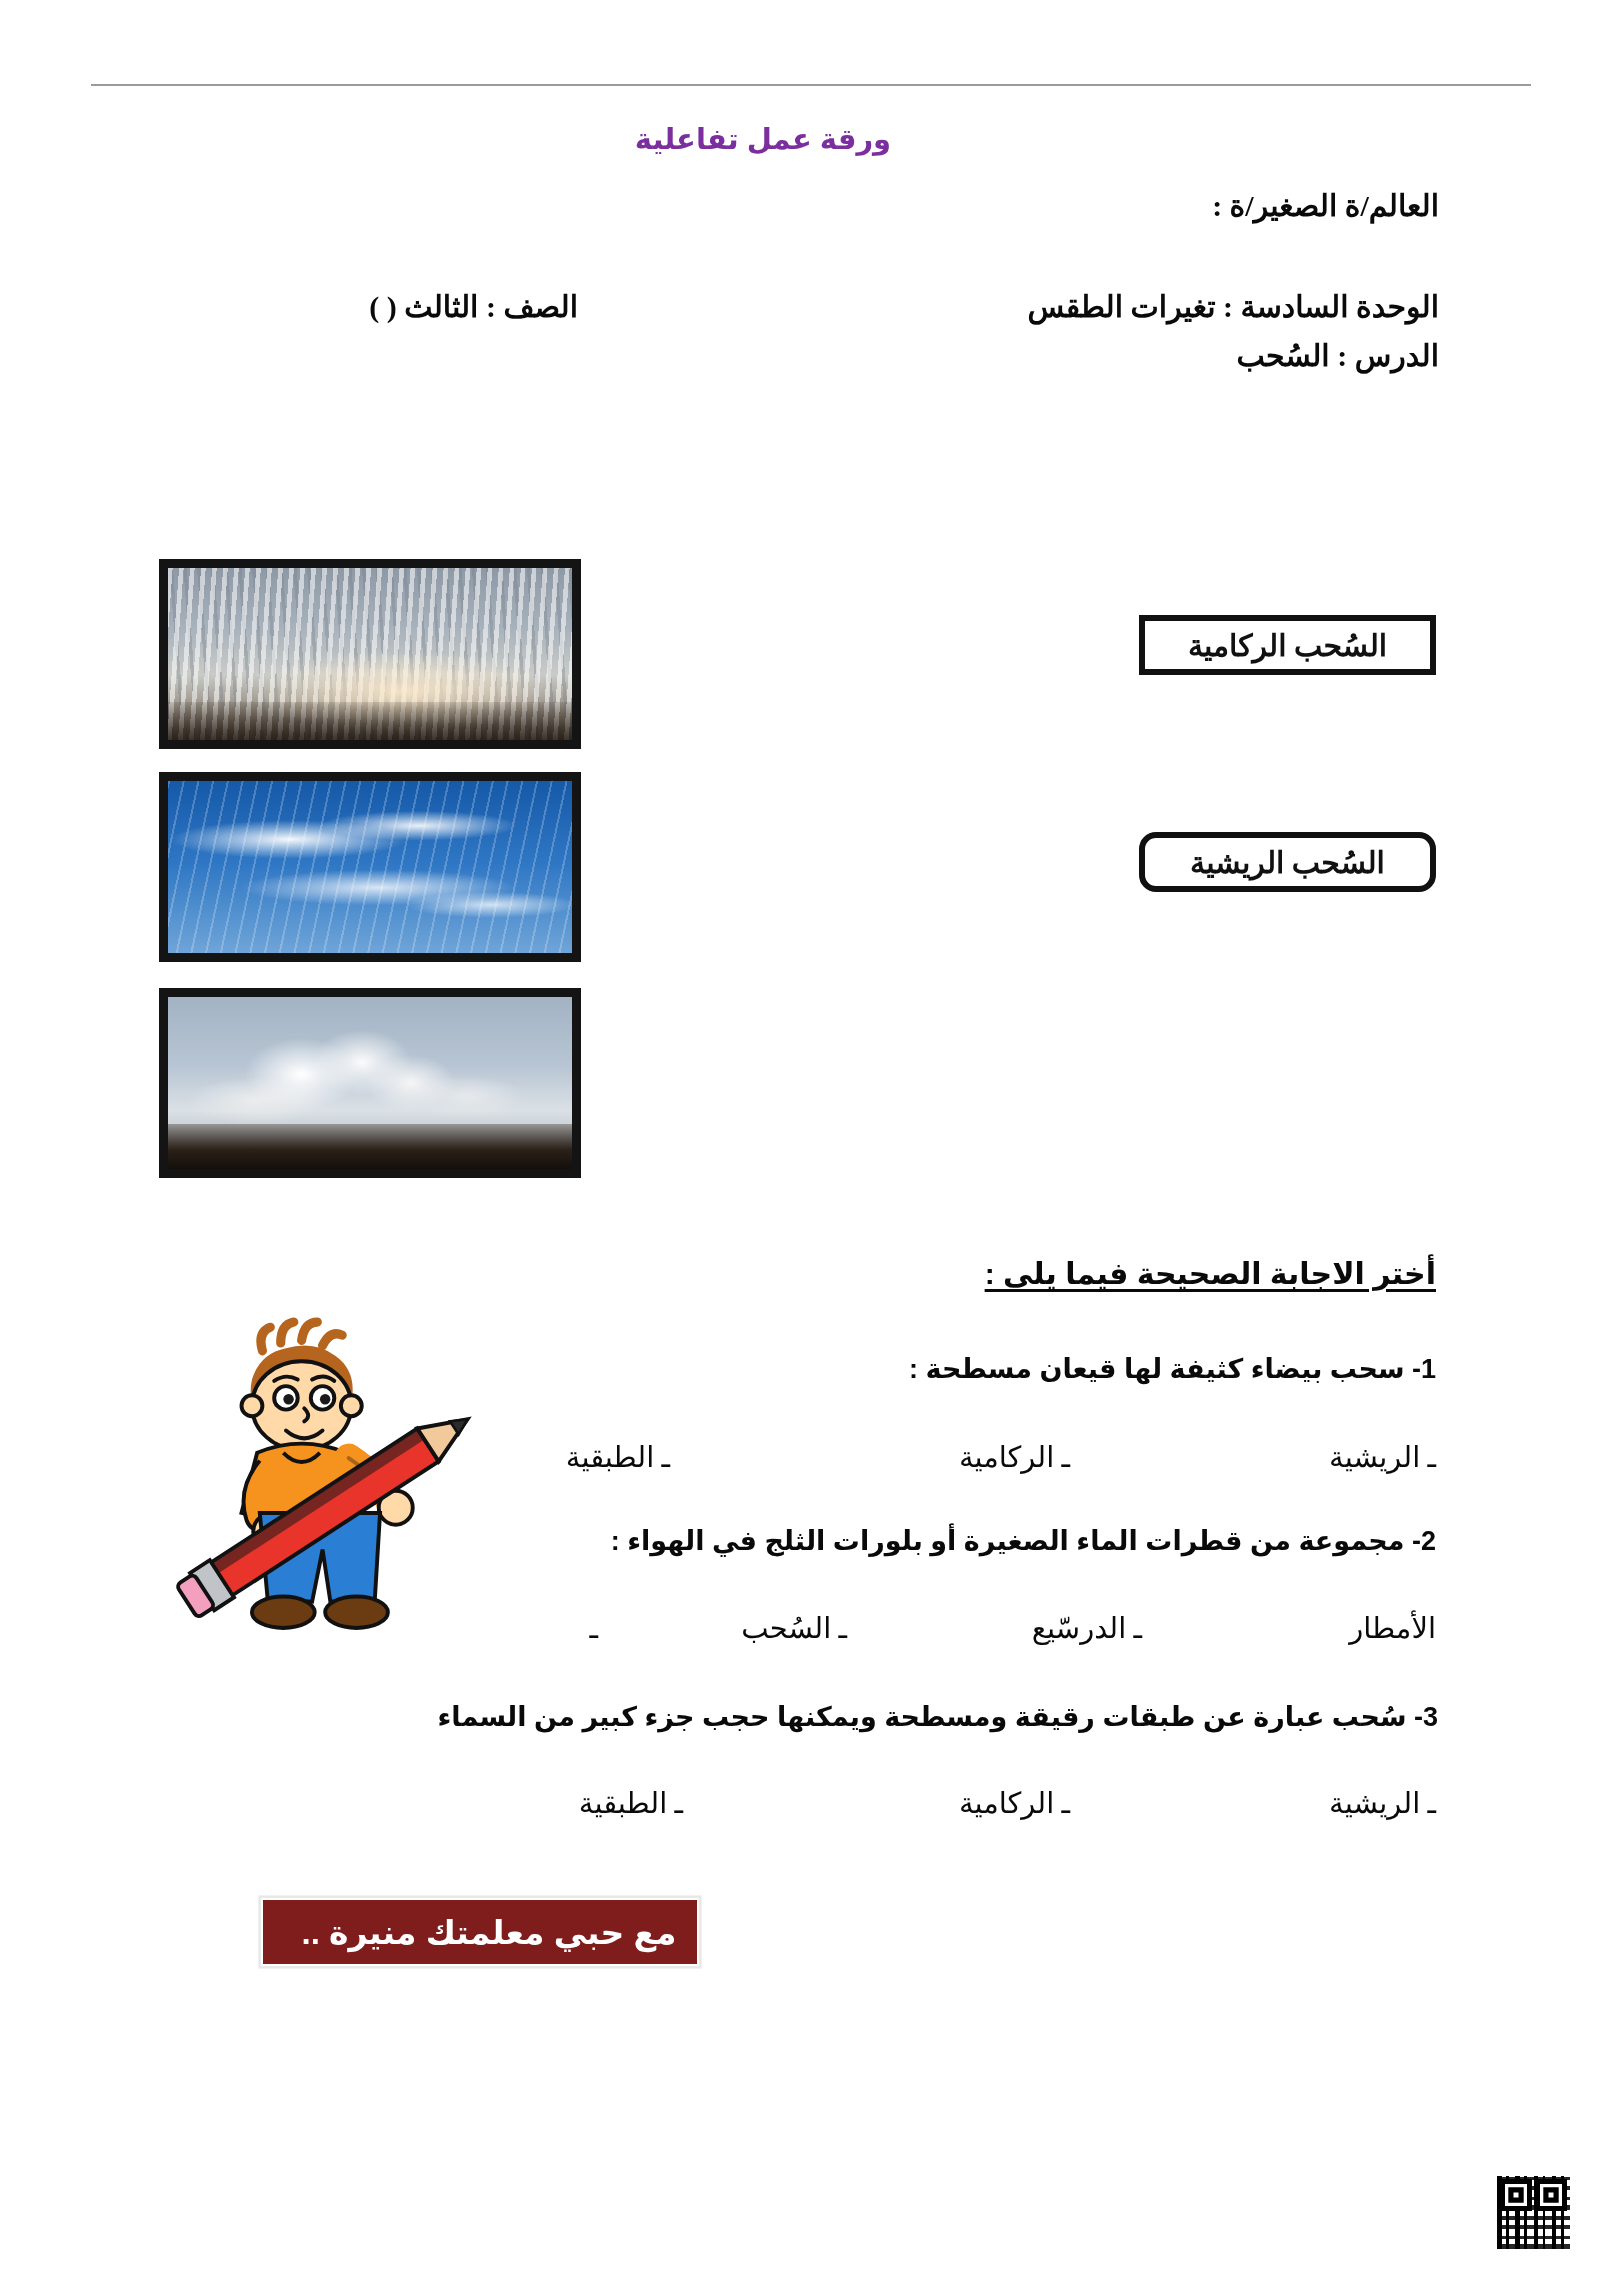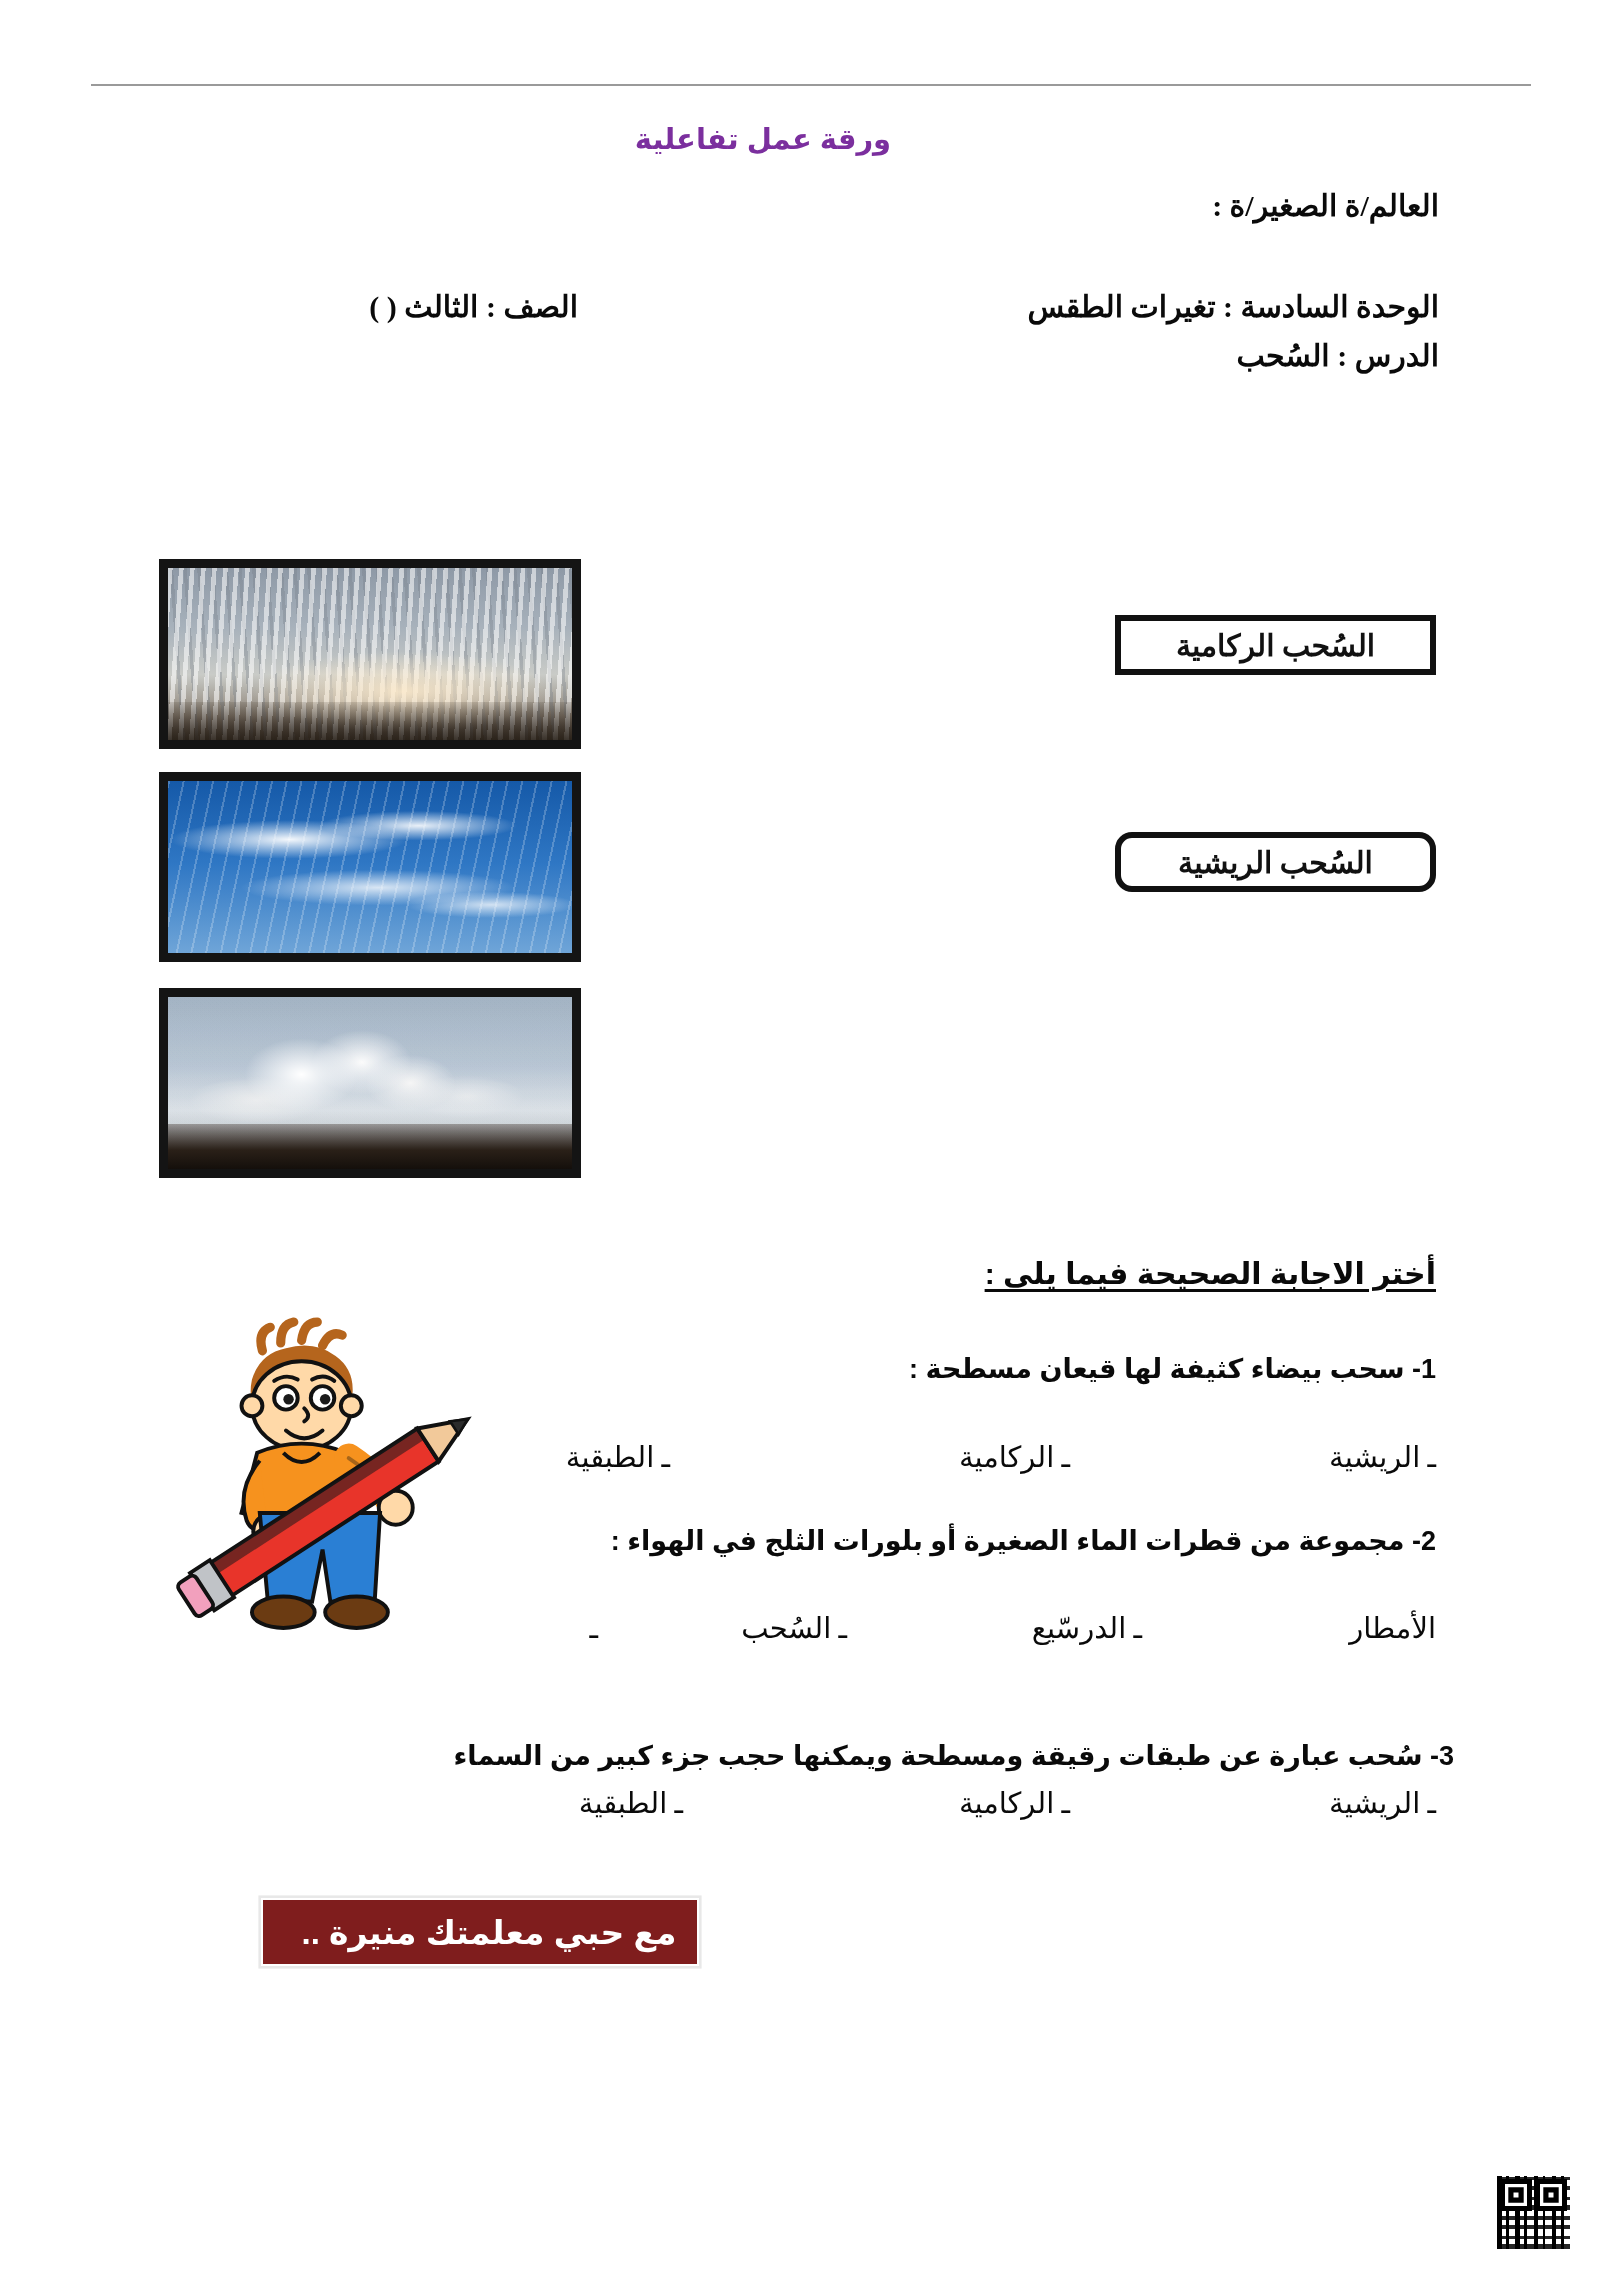--- a/index.html
+++ b/index.html
@@ -121,21 +121,21 @@
     content: "";
     position: absolute;
     left: 0; right: 0; bottom: 0;
     height: 26%;
     background: linear-gradient(180deg, rgba(52,38,30,0.35), #2a2018 58%, #140f0b 100%);
   }
 
   
   .label-box {
     position: absolute;
-    width: 321px;
+    width: 297px;
     height: 60px;
     border: 6.5px solid #111111;
     background: #ffffff;
     box-sizing: border-box;
     display: flex;
     align-items: center;
     justify-content: center;
     font-size: 30px;
     font-weight: bold;
     color: #111111;
@@ -149,21 +149,21 @@
   .q-text {
     position: absolute;
     font-family: "Liberation Sans", "DejaVu Sans", sans-serif;
     font-weight: bold;
     font-size: 27px;
     color: #0a0a0a;
     white-space: nowrap;
   }
   .q1 { top: 1353px; right: 186px; }
   .q2 { top: 1525px; right: 186px; }
-  .q3 { top: 1701px; right: 168px; margin-top: 39px; }
+  .q3 { top: 1701px; right: 184px; }
 
   .opt-row {
     position: absolute;
     height: 39px;
     font-size: 29px;
     color: #0a0a0a;
     white-space: nowrap;
   }
   .opt {
     position: absolute;

